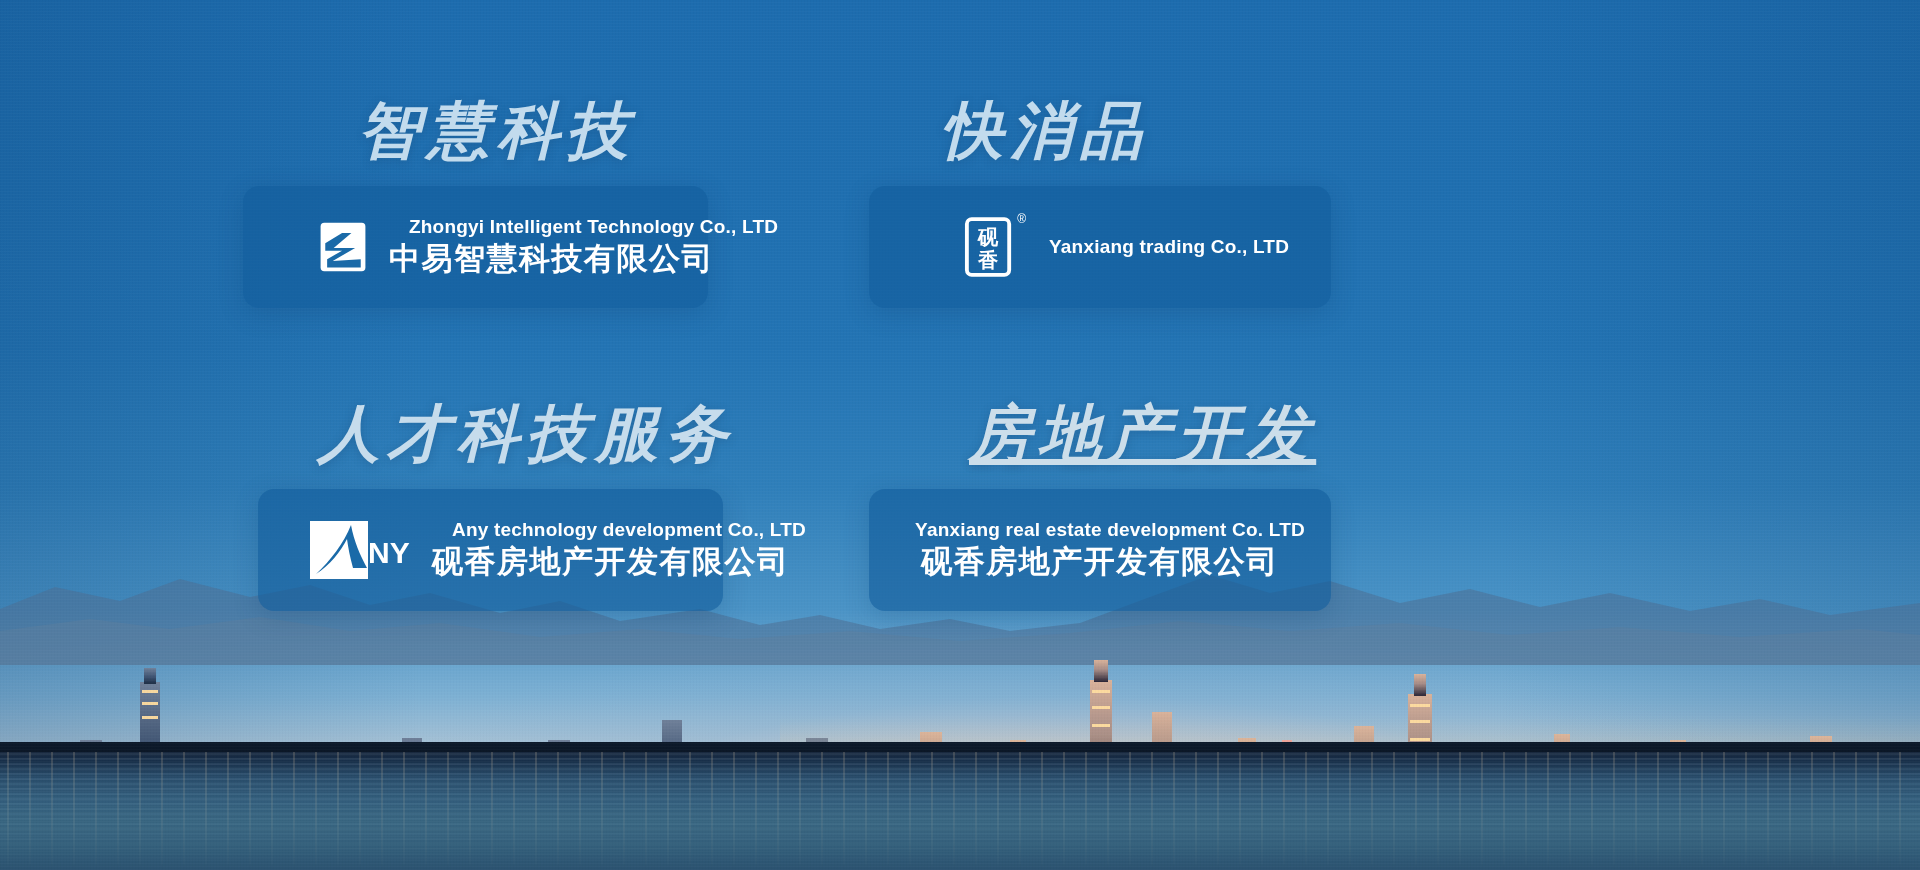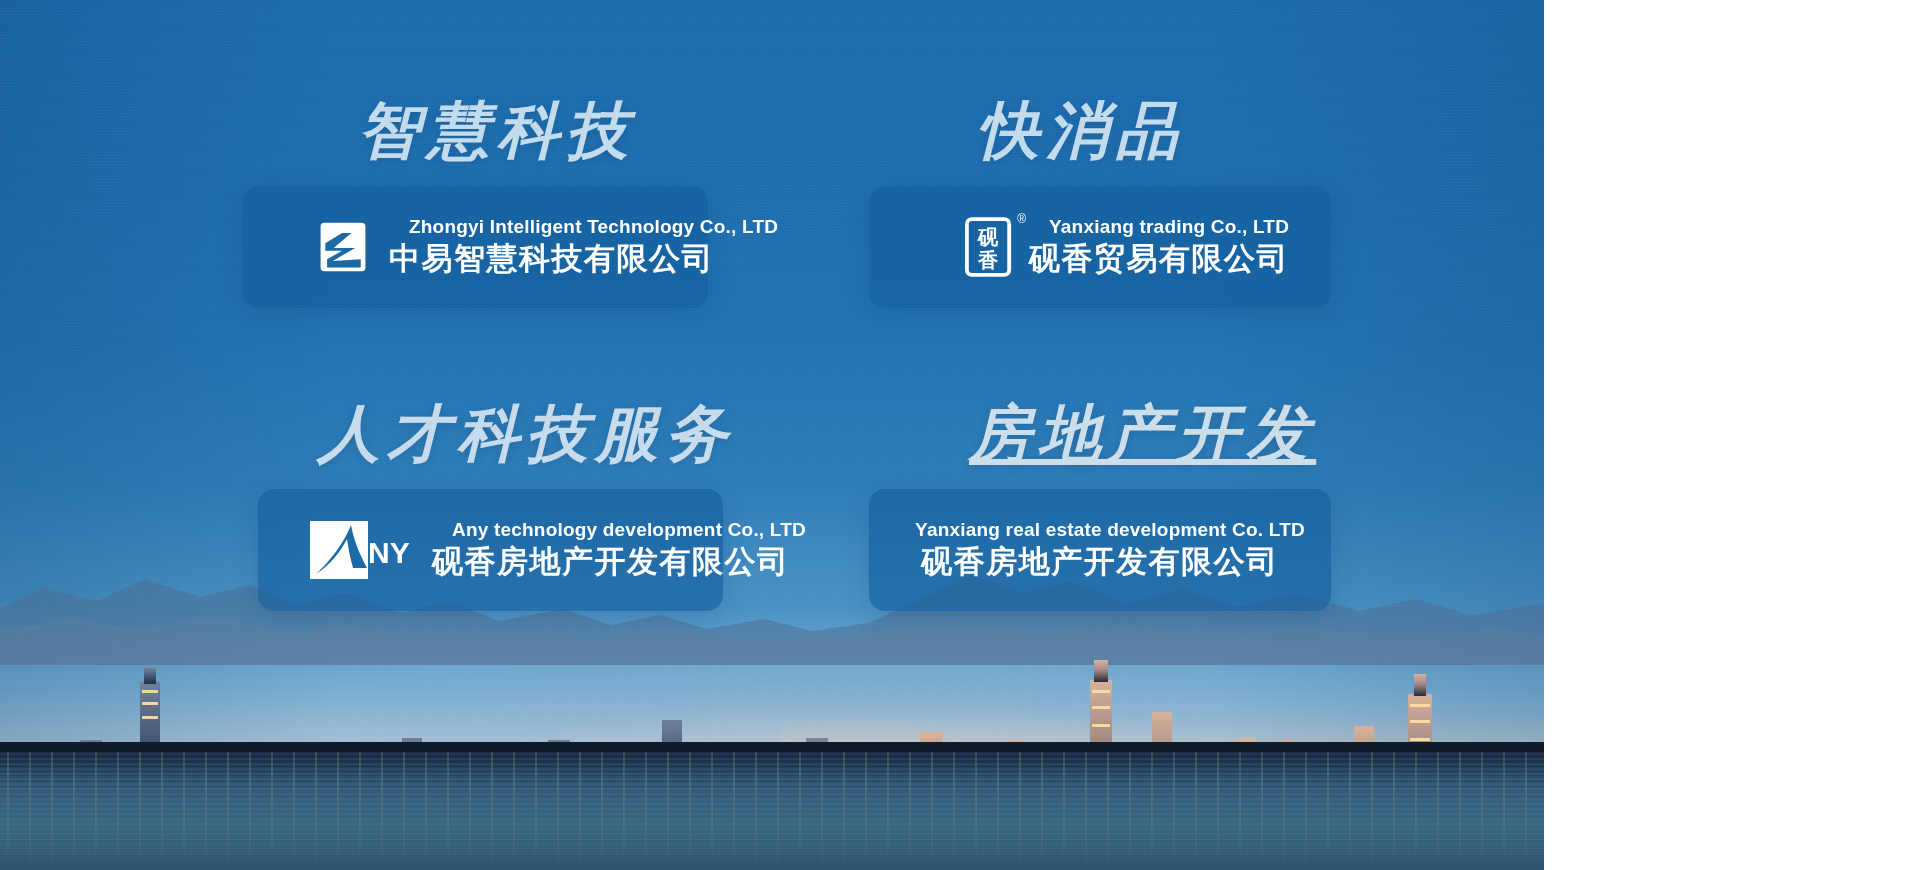--- a/index.html
+++ b/index.html
@@ -3,21 +3,21 @@
 <meta charset="utf-8">
 <style>
   * { margin:0; padding:0; box-sizing:border-box; }
   html,body {
     width:1920px; height:870px; overflow:hidden;
     font-family:"Liberation Sans","DejaVu Sans",sans-serif;
   }
 
   
   #stage{
-    position:relative; width:1544px; height:870px;
+    position:relative; width:1920px; height:870px;
     background:#2471ad; overflow:hidden;
   }
 
   
   .sky{
     position:absolute; inset:0;
     background:
       radial-gradient(ellipse 1100px 420px at 56% 108%,
          rgba(255,228,205,.95) 0%,
          rgba(243,214,198,.80) 18%,
@@ -118,21 +118,21 @@
   }
   .card.no-logo .names{ align-items:center; text-align:left; }
 
   
   #sec-0{ left:243px; top:100px; width:465px; }
   #sec-1{ left:869px; top:100px; width:462px; }
   #sec-2{ left:258px; top:403px; width:465px; }
   #sec-3{ left:869px; top:403px; width:462px; }
 
   .title-0{ margin-left:115px; }
-  .title-1{ margin-left:108px; }
+  .title-1{ margin-left:72px; }
   .title-2{ margin-left:60px; }
   .title-3{ margin-left:100px; }
 
   .card-slot{ position:relative; margin-top:24px; height:122px; }
   .card{ left:0; top:0; width:100%; height:122px; }
 </style>
 </head>
 <body>
 
 <div id="stage">
@@ -330,21 +330,20 @@
         <div class="logo-box" style="width:52px;height:64px;margin-right:14px;position:relative;">
           <svg viewBox="0 0 52 64" width="50" height="62">
             <rect x="3" y="3" width="44" height="58" rx="5" fill="none" stroke="#ffffff" stroke-width="4"></rect>
             <text x="25" y="29" font-size="21" font-weight="700" fill="#ffffff" text-anchor="middle" font-family="'DejaVu Sans',sans-serif">砚</text>
             <text x="25" y="53" font-size="21" font-weight="700" fill="#ffffff" text-anchor="middle" font-family="'DejaVu Sans',sans-serif">香</text>
           </svg>
           <span style="position:absolute;right:-11px;top:-2px;color:#fff;font-size:12px;line-height:1;">®</span>
         </div>
         <div class="names">
           <div class="name-en">Yanxiang trading Co., LTD</div>
-          <div class="name-cn">砚香贸易有限公司</div>
         </div>
       </div>
     </div>
   </div>
 
   <div class="section" id="sec-2">
     <div class="sec-title title-2" style="font-size:62px;color:#c6dcec;">人才科技服务</div>
     <div class="card-slot">
       <div class="card" style="padding-left:52px;">
         <div class="logo-box" style="width:108px;height:58px;margin-right:14px;">

